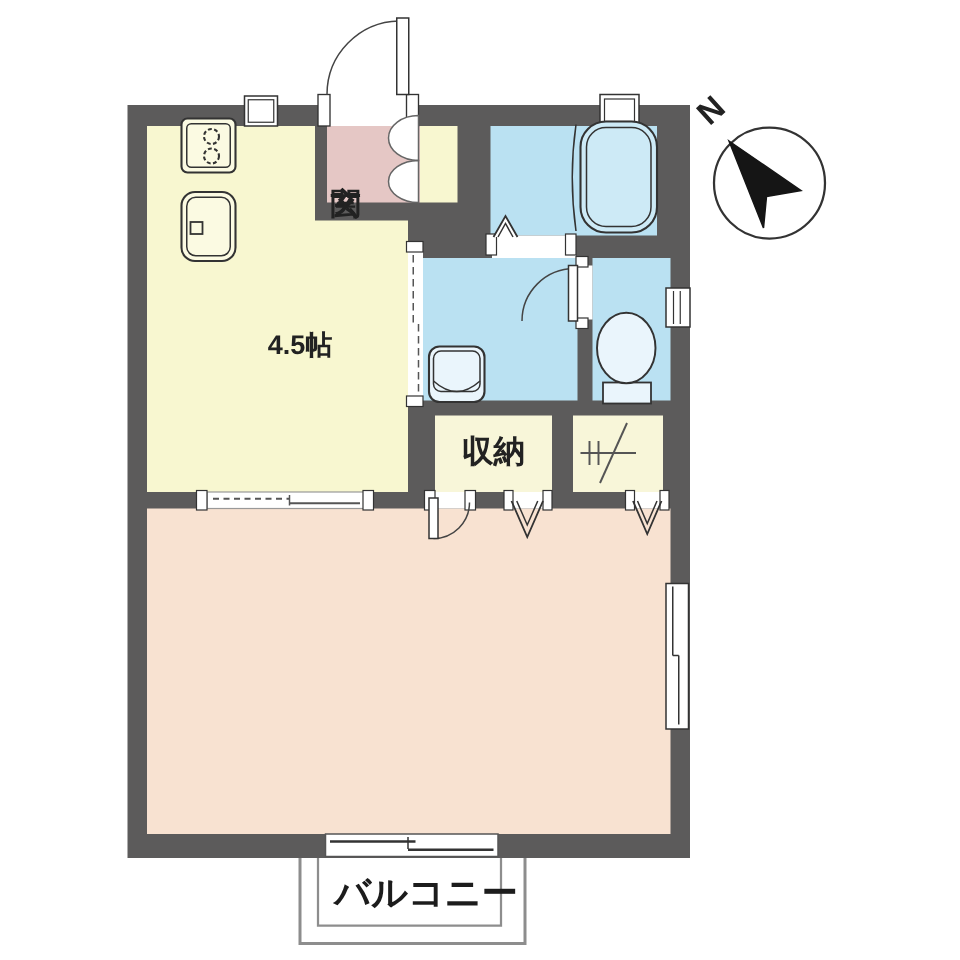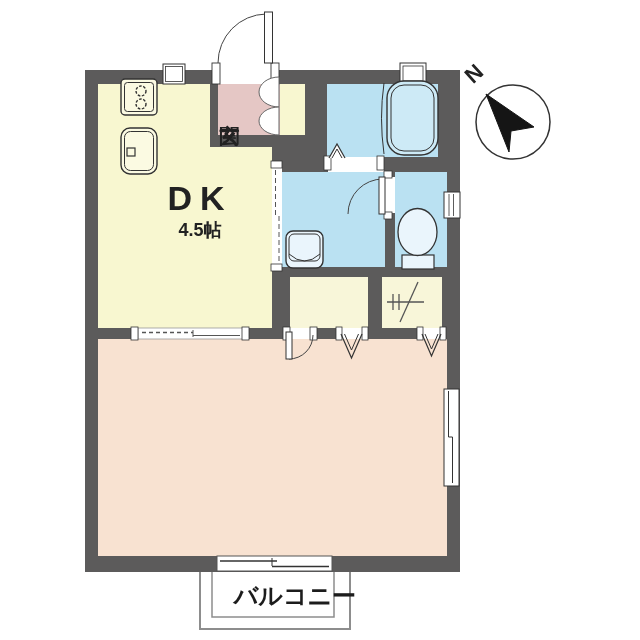--- a/index.html
+++ b/index.html
@@ -182,19 +182,19 @@
       <polyline points="200,572 200,629 350,629 350,572" stroke-width="2"></polyline>
       <polyline points="212,572 212,617 334,617 334,572" stroke-width="1.5"></polyline>
     </g>
 
     <g>
       <circle cx="513" cy="122" r="37" fill="#fff" stroke="#333" stroke-width="1.5"></circle>
       <path d="M486,94 L534,127 L511,131 L509,152 Z" fill="#151515" stroke="#151515" stroke-width="1"></path>
     </g>
   </svg>
 
-  <div class="label lbl-dk" style="left:130px;top:181px;width:140px;">DK</div>
   <div class="label lbl-dksize" style="left:130px;top:221px;width:140px;">4.5帖</div>
   <div class="label lbl-genkan" style="left:219px;top:86px;height:48px;">玄関</div>
-  <div class="label lbl-balcony" style="left:212px;top:583px;width:144px;text-align:right;">バルコニー</div>
+  <div class="label lbl-storage" style="left:290px;top:291px;width:78px;">収納</div>
+  <div class="label lbl-balcony" style="left:212px;top:583px;width:144px;">バルコニー</div>
   <div class="label lbl-n" style="left:462px;top:62px;width:24px;">N</div>
 
 </div>
 
 </body></html>

